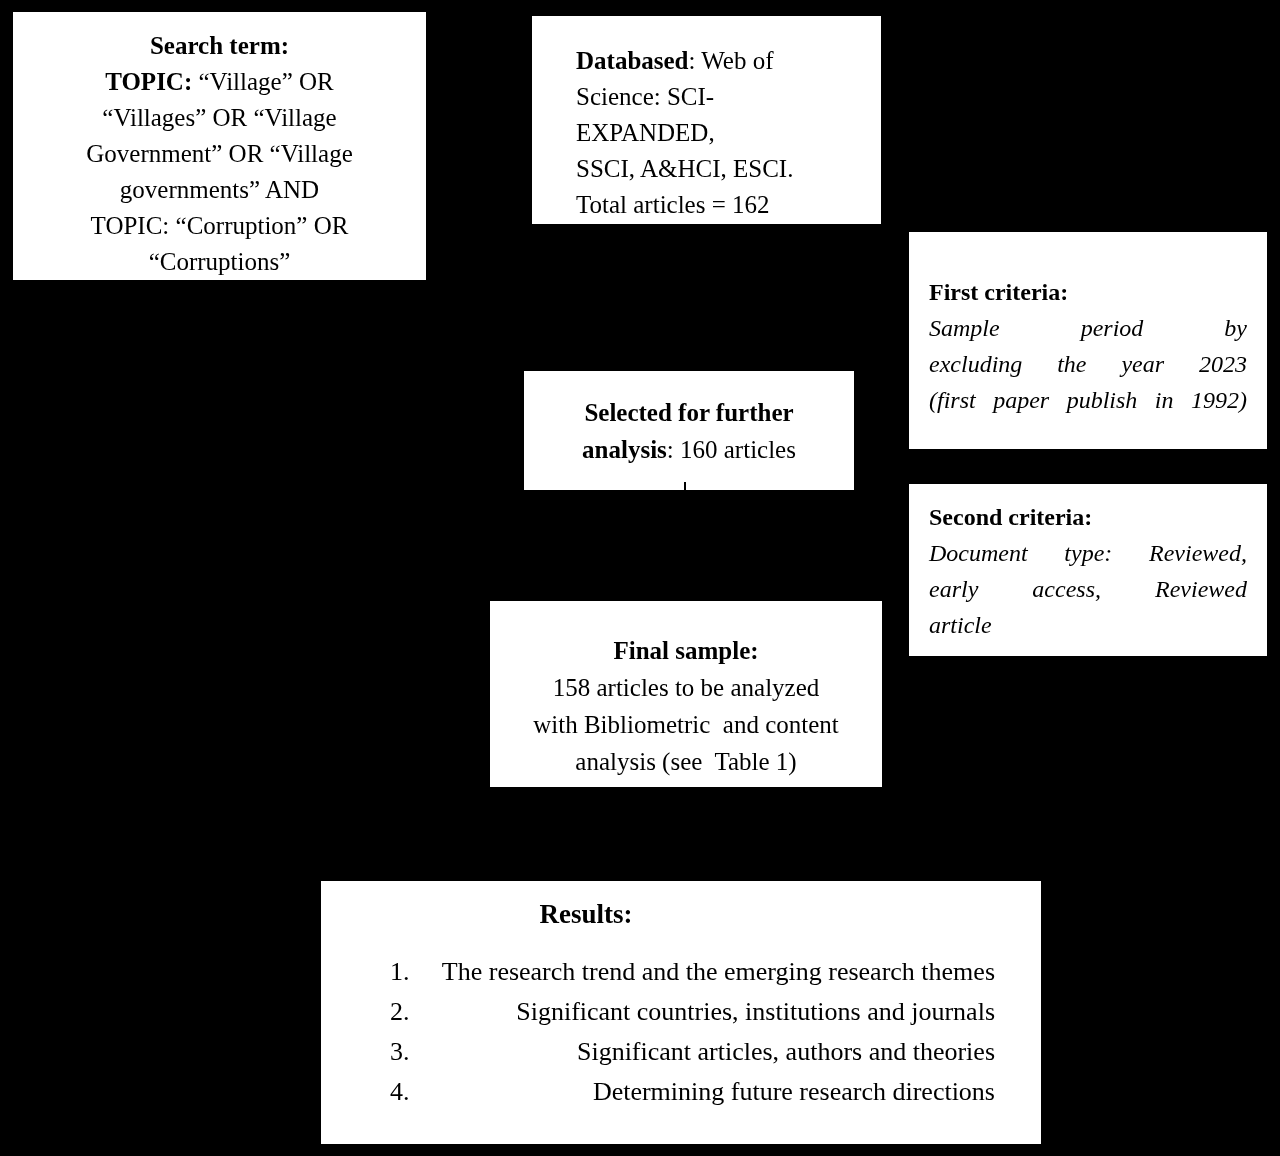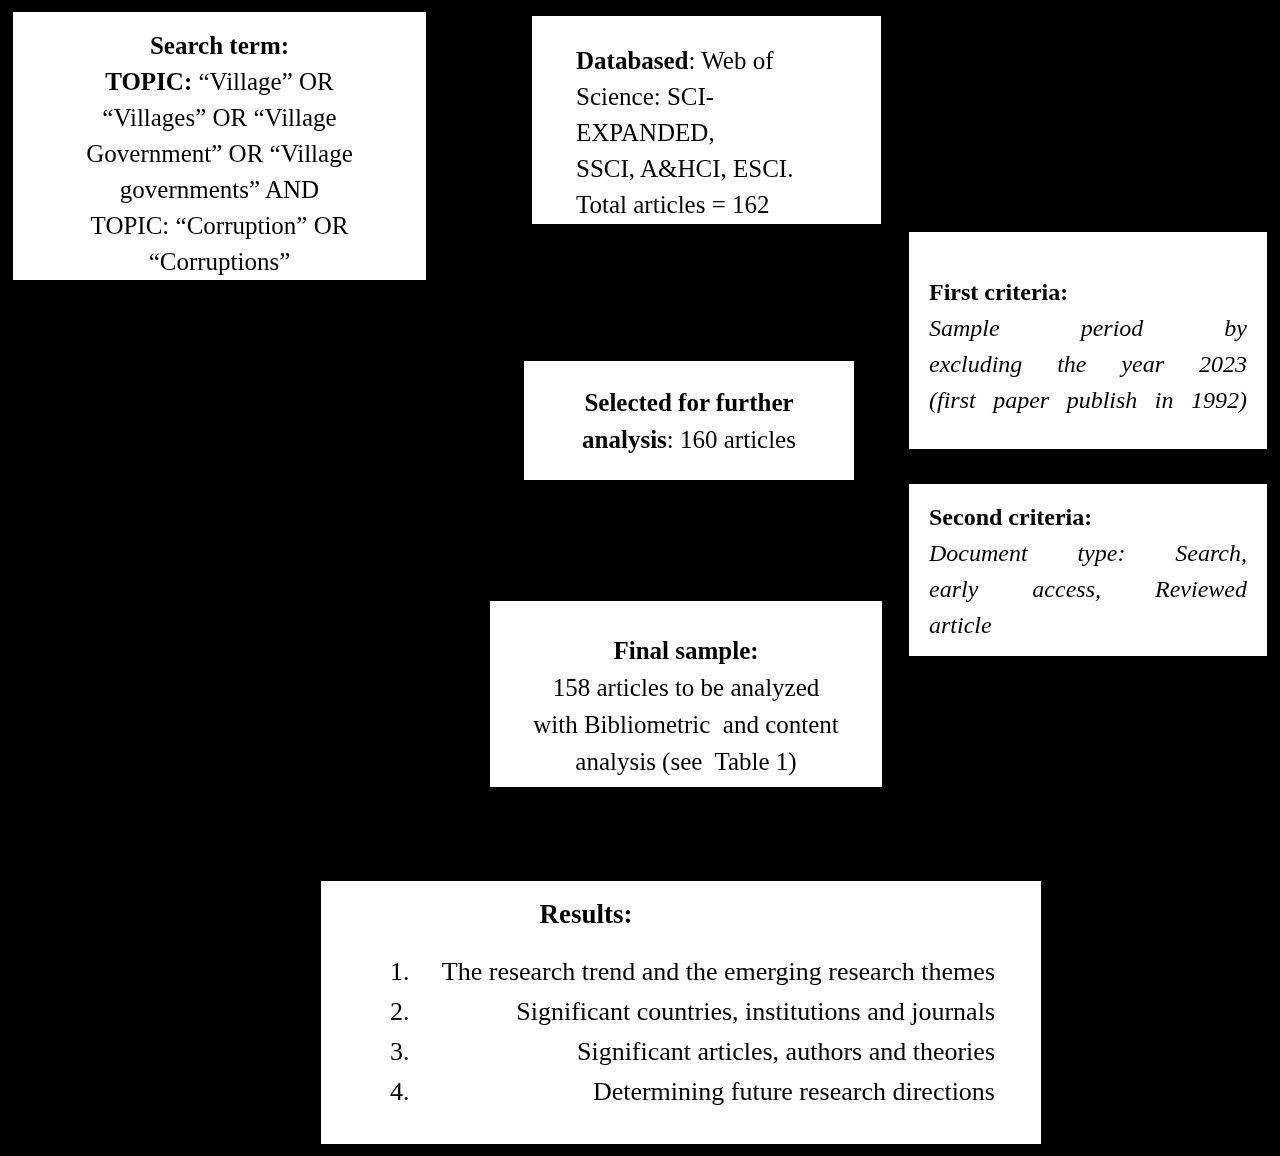--- a/index.html
+++ b/index.html
@@ -8,21 +8,21 @@
     font-family:"Liberation Serif","DejaVu Serif",serif;overflow:hidden;
   }
   .box{position:absolute;background:#ffffff;border:2px solid #000000;box-sizing:border-box;}
   .bold{font-weight:bold;}
   .line{white-space:pre-wrap;}
   
   .search-box{left:10px;top:9px;width:419px;height:274px;border-width:3px;
     text-align:center;font-size:25px;line-height:36px;padding-top:16px;}
   .database-box{left:530px;top:14px;width:353px;height:212px;
     font-size:25px;line-height:36px;padding:27px 18px 0 44px;text-align:left;}
-  .selected-box{left:522px;top:359px;width:334px;height:123px;
+  .selected-box{left:522px;top:369px;width:334px;height:123px;
     text-align:center;font-size:25px;line-height:37px;padding-top:23px;}
   .crit-box{width:362px;font-size:24px;line-height:36px;padding:0 20px;}
   .crit1{left:907px;top:230px;height:221px;padding-top:42px;}
   .crit2{left:907px;top:482px;height:176px;padding-top:15px;}
   .final-box{left:488px;top:599px;width:396px;height:190px;
     text-align:center;font-size:25px;line-height:37px;padding-top:31px;}
   .results-box{left:318px;top:878px;width:726px;height:269px;border-width:3px;
     font-size:26px;}
   .results-title{width:530px;text-align:center;font-weight:bold;font-size:27px;
     margin-top:13px;line-height:40px;}
@@ -101,21 +101,21 @@
   <div class="vline" style="left:684px;top:482px;width:2px;height:98px;"></div>
   <div class="head head-down" style="left:675px;top:580px;"></div>
 
   <div class="dashline" style="left:685px;top:534px;width:222px;"></div>
 
   <div class="box crit-box crit2">
     <div class="line bold">Second criteria:</div>
     <div class="jline">
         <span>Document</span>
         <span>type:</span>
-        <span>Search,</span>
+        <span>Reviewed,</span>
       </div>
     <div class="jline">
         <span>early</span>
         <span>access,</span>
         <span>Reviewed</span>
       </div>
     <div class="jline">
         <span>article</span>
       </div>
   </div>

